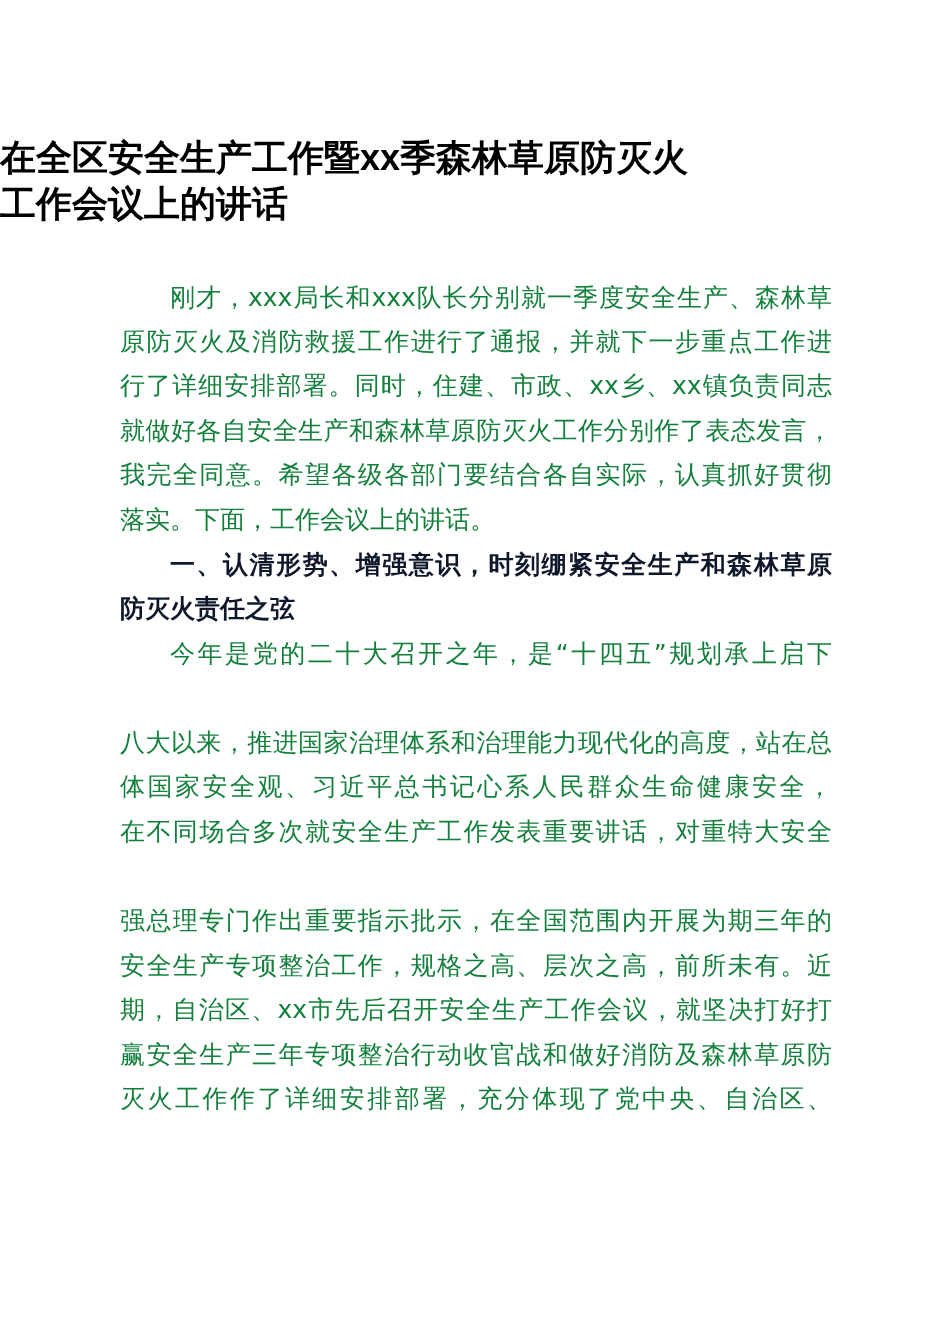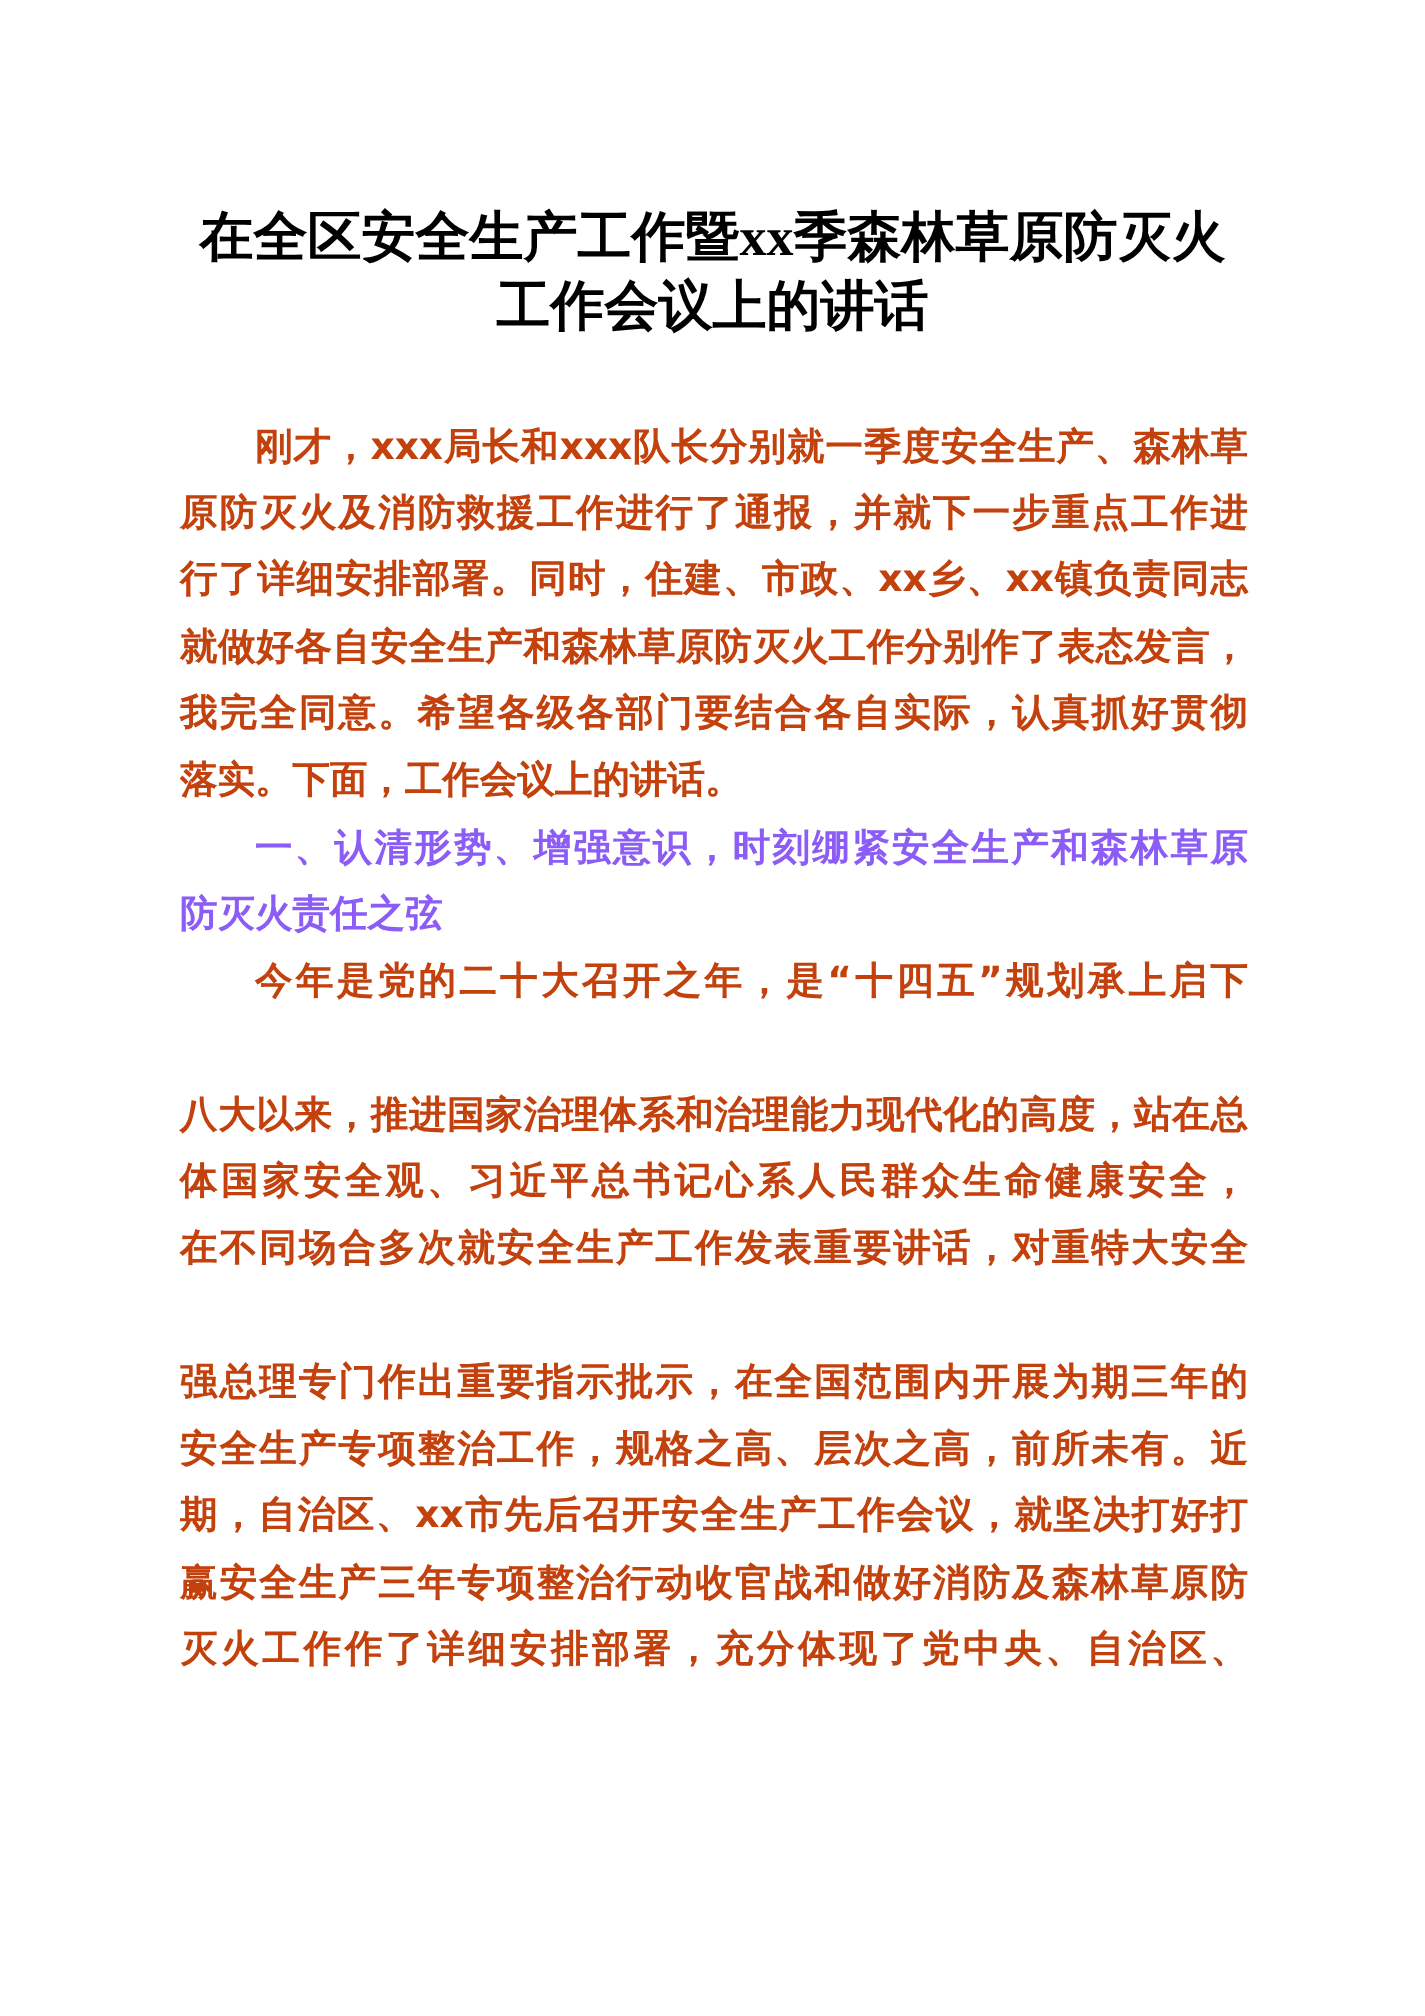--- a/index.html
+++ b/index.html
@@ -1,35 +1,35 @@
 <!DOCTYPE html>
 <html><head>
 <meta charset="utf-8">
 <style>
   html, body { margin: 0; padding: 0; background: #ffffff; }
   body { width: 950px; height: 1344px; position: relative; overflow: hidden; }
   .page { position: absolute; left: 0; top: 0; width: 950px; height: 1344px; background: #fff; }
   .title {
-    position: absolute; left: 0; width: 950px; text-align: center;
-    font-family: Liberation Serif, serif;
+    position: absolute; left: 0; width: 950px; 
+    font-family: Liberation Sans, sans-serif;
     font-weight: bold; font-size: 36px; color: #000; letter-spacing: 0px;
     line-height: 46px;
   }
   .title.l1 { top: 135px; }
   .title.l2 { top: 181px; }
   .line {
     position: absolute; left: 120px; width: 712px; height: 44px;
     font-family: "DejaVu Sans", "Liberation Sans", sans-serif;
-    font-size: 25px; line-height: 44px; color: #c2410c;
+    font-size: 25px; line-height: 44px; color: #15803d;
     white-space: nowrap; text-align: justify; text-align-last: justify;
-    font-weight: 700;
+    font-weight: 400;
   }
   .line.indent { left: 170px; width: 662px; }
   .line.last { text-align-last: left; }
-  .line.head { font-weight: bold; color: #8b5cf6; font-size: 25px; }
+  .line.head { font-weight: bold; color: #0f172a; font-size: 25px; }
 </style>
 </head>
 <body>
 
 <div class="page">
 
   <div class="title l1">在全区安全生产工作暨xx季森林草原防灭火</div>
   <div class="title l2">工作会议上的讲话</div>
 
   <div class="line indent" style="top:276px">刚才，xxx局长和xxx队长分别就一季度安全生产、森林草</div>

